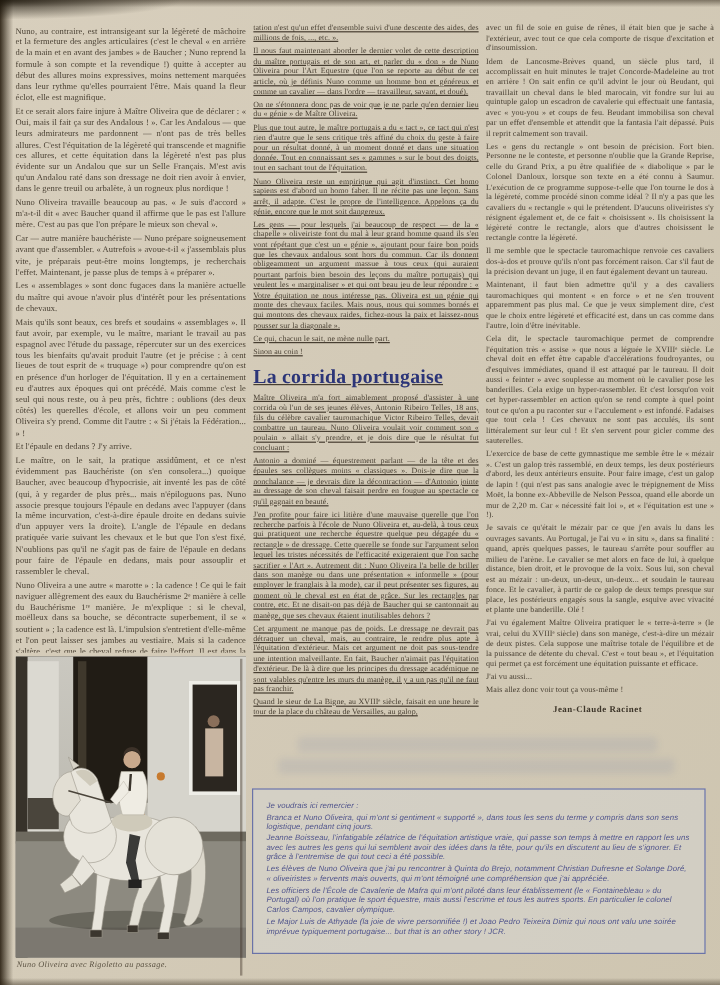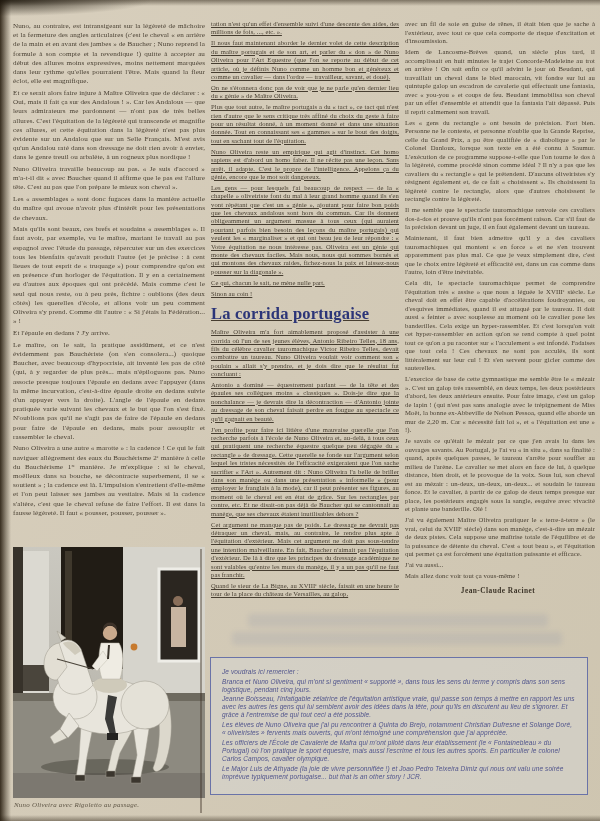--- a/index.html
+++ b/index.html
@@ -54,21 +54,22 @@
   .thanks-box .para { margin:0 0 1.5px; }
 </style>
 </head>
 <body>
 
 <div class="page">
 
   <div class="col col-left">
       <p class="para">Nuno, au contraire, est intransigeant sur la légèreté de mâchoire et la fermeture des angles articulaires (c'est le cheval « en arrière de la main et en avant des jambes » de Baucher ; Nuno reprend la formule à son compte et la revendique !) quitte à accepter au début des allures moins expressives, moins nettement marquées dans leur rythme qu'elles pourraient l'être. Mais quand la fleur éclot, elle est magnifique.</p>
       <p class="para">Et ce serait alors faire injure à Maître Oliveira que de déclarer : « Oui, mais il fait ça sur des Andalous ! ». Car les Andalous — que leurs admirateurs me pardonnent — n'ont pas de très belles allures. C'est l'équitation de la légèreté qui transcende et magnifie ces allures, et cette équitation dans la légèreté n'est pas plus évidente sur un Andalou que sur un Selle Français. M'est avis qu'un Andalou raté dans son dressage ne doit rien avoir à envier, dans le genre treuil ou arbalète, à un rogneux plus nordique !</p>
-      <p class="para">Nuno Oliveira travaille beaucoup au pas. « Je suis d'accord » m'a-t-il dit « avec Baucher quand il affirme que le pas est l'allure tête. C'est au pas que l'on prépare le mieux son cheval ».</p>
+      <p class="para">Nuno Oliveira travaille beaucoup au pas. « Je suis d'accord » m'a-t-il dit « avec Baucher quand il affirme que le pas est l'allure mère. C'est au pas que l'on prépare le mieux son cheval ».</p>
+      <p class="para">Car — autre manière bauchériste — Nuno prépare soigneusement avant que d'assembler. « Autrefois » avoue-t-il « j'assemblais plus vite, je préparais peut-être moins longtemps, je recherchais l'effet. Maintenant, je passe plus de temps à « préparer ».</p>
       <p class="para">Les « assemblages » sont donc fugaces dans la manière actuelle du maître qui avoue n'avoir plus d'intérêt pour les présentations de chevaux.</p>
       <p class="para">Mais qu'ils sont beaux, ces brefs et soudains « assemblages ». Il faut avoir, par exemple, vu le maître, mariant le travail au pas espagnol avec l'étude du passage, répercuter sur un des exercices tous les bienfaits qu'avait produit l'autre (et je précise : à cent lieues de tout esprit de « truquage ») pour comprendre qu'on est en présence d'un horloger de l'équitation. Il y en a certainement eu d'autres aux époques qui ont précédé. Mais comme c'est le seul qui nous reste, ou à peu près, fichtre : oublions (des deux côtés) les querelles d'école, et allons voir un peu comment Oliveira s'y prend. Comme dit l'autre : « Si j'étais la Fédération... » !</p>
       <p class="para">Et l'épaule en dedans ? J'y arrive.</p>
       <p class="para">Le maître, on le sait, la pratique assidûment, et ce n'est évidemment pas Bauchériste (on s'en consolera...) quoique Baucher, avec beaucoup d'hypocrisie, ait inventé les pas de côté (qui, à y regarder de plus près... mais n'épiloguons pas. Nuno associe presque toujours l'épaule en dedans avec l'appuyer (dans la même incurvation, c'est-à-dire épaule droite en dedans suivie d'un appuyer vers la droite). L'angle de l'épaule en dedans pratiquée varie suivant les chevaux et le but que l'on s'est fixé. N'oublions pas qu'il ne s'agit pas de faire de l'épaule en dedans pour faire de l'épaule en dedans, mais pour assouplir et rassembler le cheval.</p>
       <p class="para">Nuno Oliveira a une autre « marotte » : la cadence ! Ce qui le fait naviguer allègrement des eaux du Bauchérisme 2ᵉ manière à celle du Bauchérisme 1ʳᵉ manière. Je m'explique : si le cheval, moëlleux dans sa bouche, se décontracte superbement, il se « soutient » ; la cadence est là. L'impulsion s'entretient d'elle-même et l'on peut laisser ses jambes au vestiaire. Mais si la cadence s'altère, c'est que le cheval refuse de faire l'effort. Il est dans la fausse légèreté. Il faut « pousser, pousser, pousser ».</p>
     </div>
 
   <div class="col col-mid">
     <div>
         <p class="para">tation n'est qu'un effet d'ensemble suivi d'une descente des aides, des millions de fois, ..., etc. ».</p>

